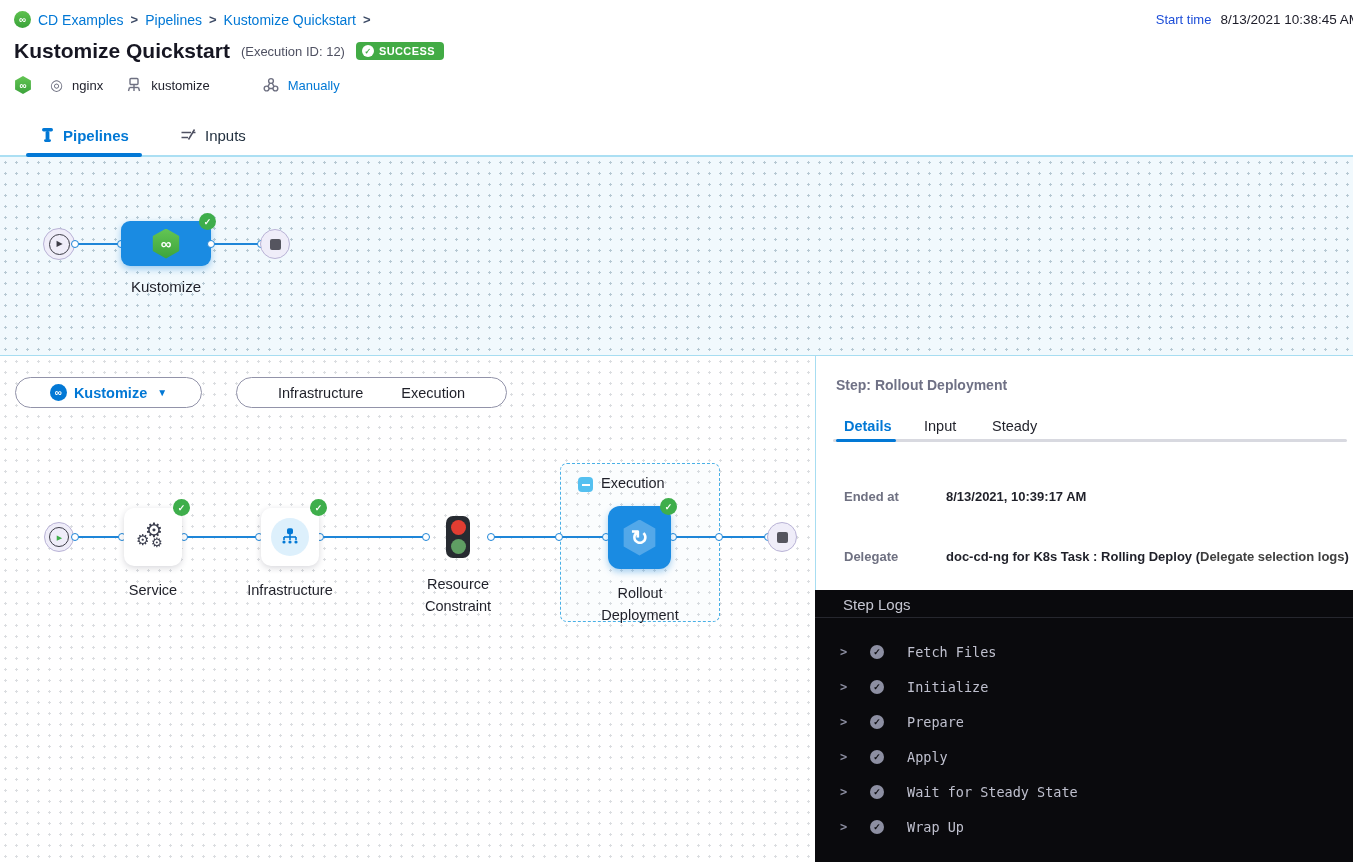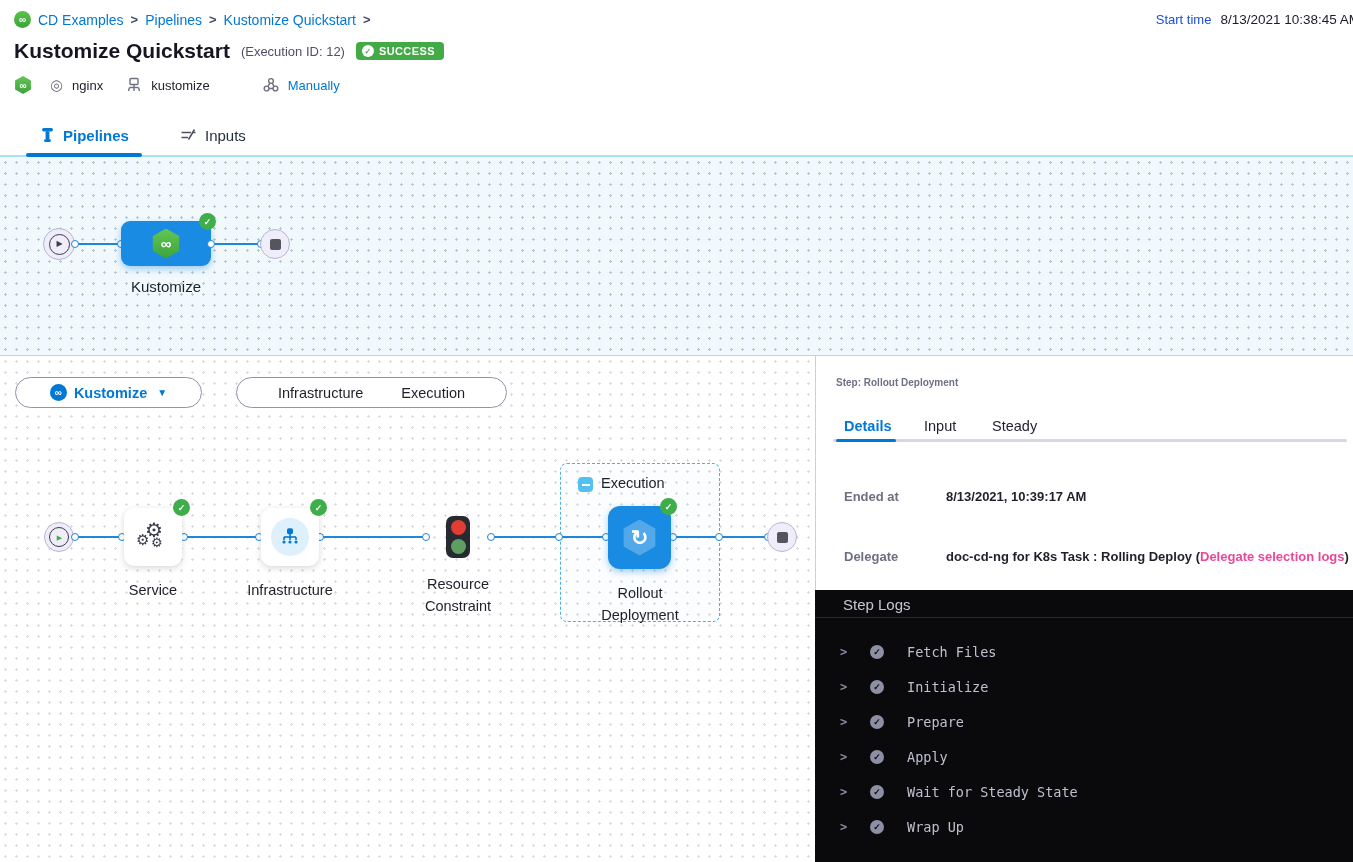--- a/index.html
+++ b/index.html
@@ -105,30 +105,30 @@
 
   .rollout-hex { position:absolute; width:36px; height:36px;
     clip-path:polygon(50% 0%, 94% 25%, 94% 75%, 50% 100%, 6% 75%, 6% 25%); background:rgba(255,255,255,.25); }
   .rollout-arrow { position:relative; color:#fff; font-size:21px; font-weight:700; line-height:1; }
 
   .canvas-label { position:absolute; text-align:center; font-size:14.5px; color:#1f2029; line-height:1.5; }
 
   
   .step-panel { position:absolute; left:815px; top:356px; width:538px; height:234px; background:#fff;
     border-left:1px solid #a7ddf1; }
-  .step-title { position:absolute; left:20px; top:21px; font-size:10px; font-weight:600; color:#6f7185; }
+  .step-title { position:absolute; left:20px; top:21px; font-size:14px; font-weight:600; color:#6f7185; }
   .ptab { position:absolute; top:62px; font-size:14.5px; cursor:pointer; color:#1f2029; font-weight:500; }
   .ptab.active { color:#0278d5; font-weight:600; }
   .ptab-track { position:absolute; top:83px; left:17px; right:6px; height:3px; background:#d8d9e0; border-radius:2px; }
   .ptab-underline { position:absolute; top:83px; left:20px; width:60px; height:3px; background:#0278d5; border-radius:2px; }
 
   .detail-row { position:absolute; left:28px; right:10px; height:18px; font-size:13px; }
   .detail-row .dl { position:absolute; left:0; color:#6e7081; font-weight:600; }
   .detail-row .dv { position:absolute; left:102px; color:#1f2029; font-weight:600; white-space:nowrap; }
-  .dv a { color:#ec4899; font-weight:600; text-decoration:none; cursor:pointer; }
+  .dv a { color:#404040; font-weight:600; text-decoration:none; cursor:pointer; }
 
   
   .step-logs { position:absolute; left:815px; top:590px; width:538px; height:272px; background:#0a0a0d; }
   .logs-header { position:absolute; left:28px; top:6px; font-size:15px; color:#c6c7d2; }
   .logs-divider { position:absolute; top:27px; left:0; width:100%; height:1px; background:#26272e; }
   .log-row { position:absolute; left:0; width:100%; height:24px; }
   .log-chevron { position:absolute; left:25px; top:2px; color:#8b8da0; font-family:"DejaVu Sans Mono",monospace;
     font-size:12px; font-weight:700; cursor:pointer; }
   .log-check { position:absolute; left:55px; top:2px; width:14px; height:14px; border-radius:50%; background:#8d8fa2;
     color:#0c0c10; display:flex; align-items:center; justify-content:center; font-size:9px; font-weight:700; }

